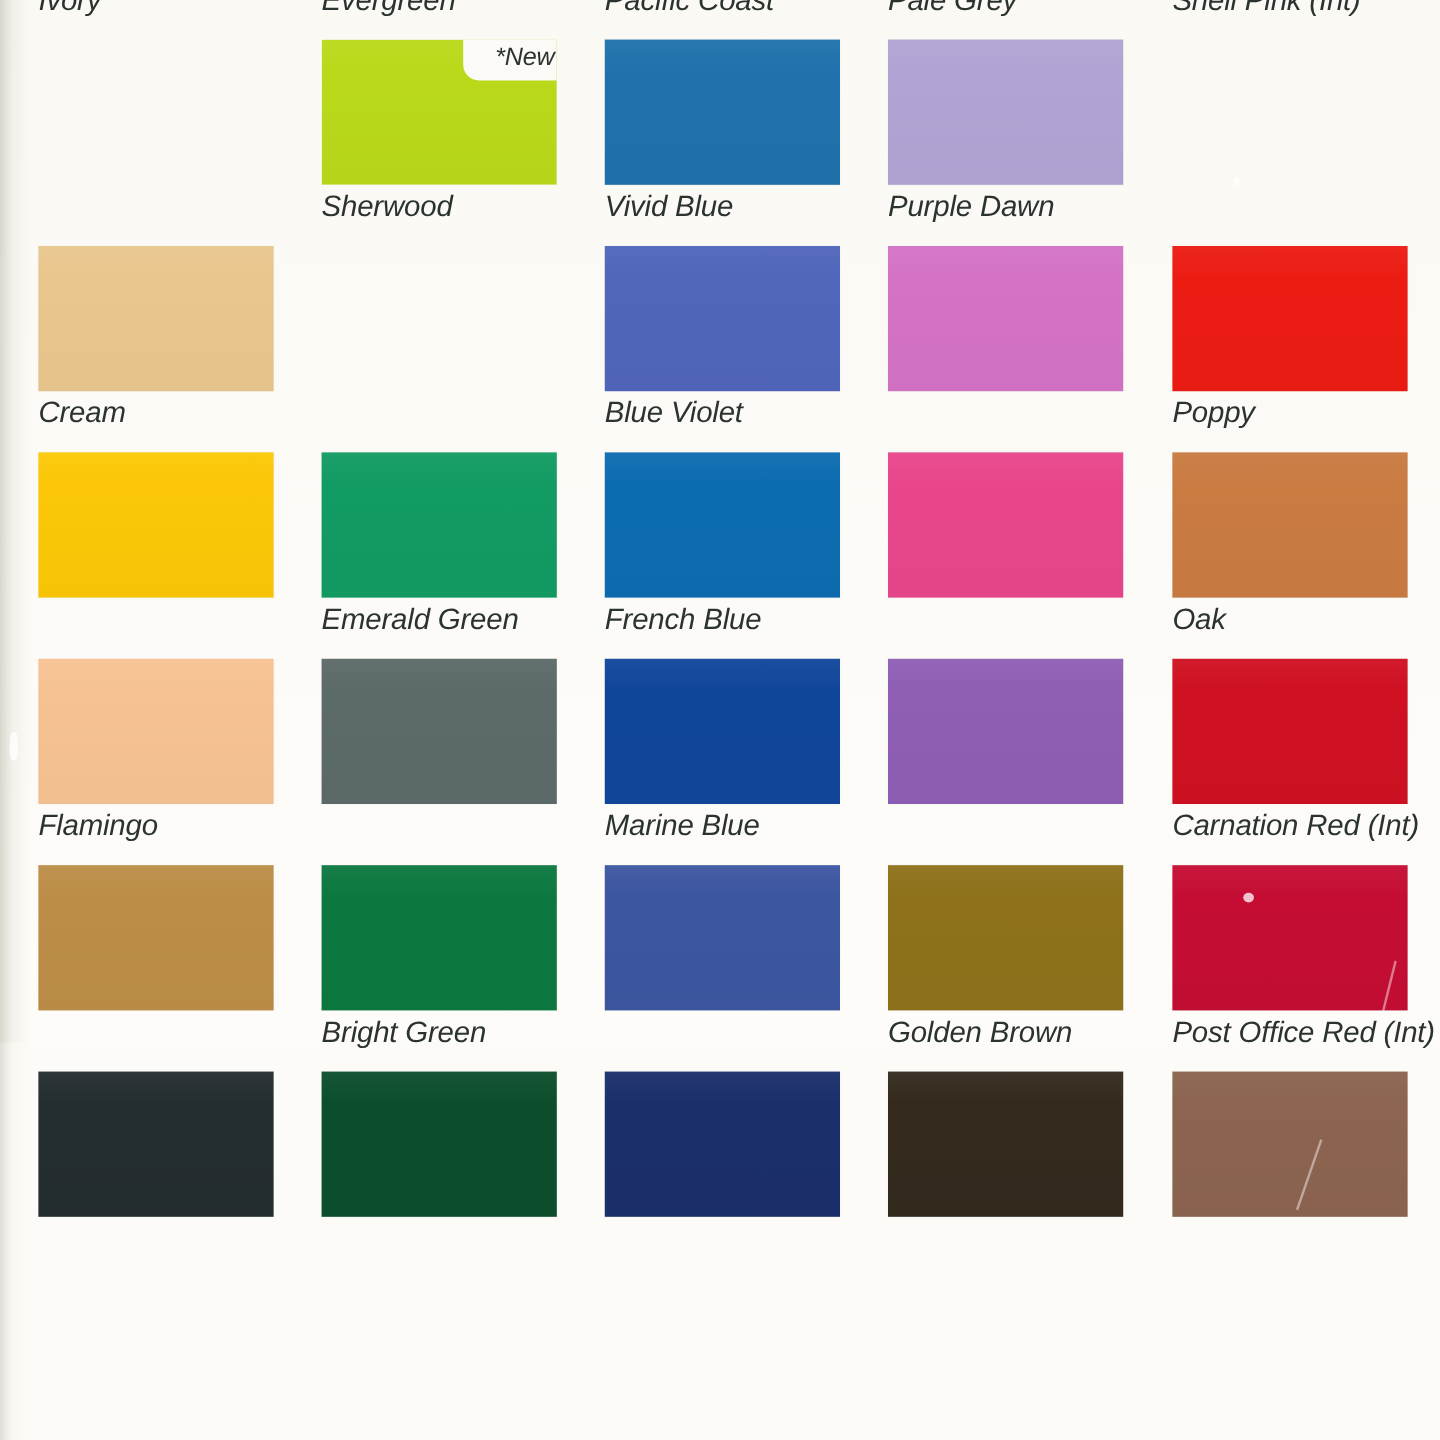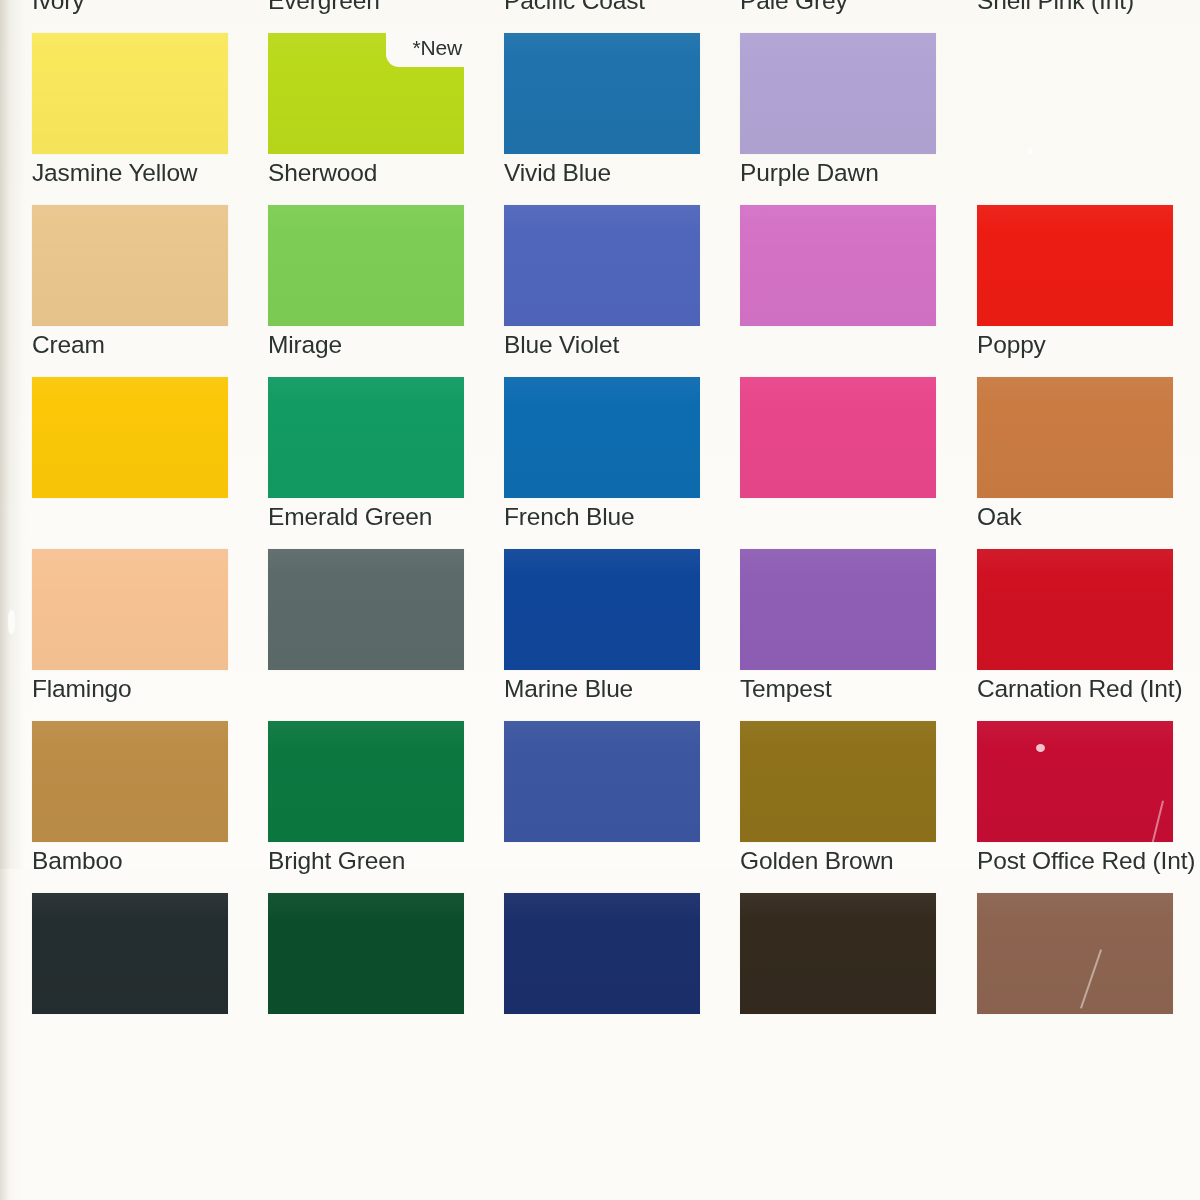--- a/index.html
+++ b/index.html
@@ -19,20 +19,21 @@
 
   
   #chart-sheet {
     position: absolute;
     left: 0; top: 0;
     width: 1200px;
     height: 869px;
     background:
       linear-gradient(90deg, rgba(228,226,216,0.55) 0px, rgba(252,251,247,0) 26px),
       linear-gradient(180deg, rgba(250,249,244,1) 0%, rgba(253,252,249,1) 100%);
+    font-style: italic;
   }
 
   #grid {
     position: absolute;
     left: 0;
     top: -139px;           
     width: 1200px;
   }
 
   .row {
@@ -149,24 +150,20 @@
           <div class="label">Pacific Coast</div>
         </div>
         <div class="cell c3">
           <div class="label">Pale Grey</div>
         </div>
         <div class="cell c4">
           <div class="label">Shell Pink (Int)</div>
         </div>
       </div>
       <div class="row">
-        <div class="cell c0">
-          <div class="swatch" style="background-color: rgb(249, 232, 92);"></div>
-          <div class="label">Jasmine Yellow</div>
-        </div>
         <div class="cell c1">
           <div class="swatch notched" style="background-color: rgb(185, 217, 26);">
             <div class="notch-cut"></div>
           </div>
           <div class="new-flag">*New</div>
           <div class="label">Sherwood</div>
         </div>
         <div class="cell c2">
           <div class="swatch" style="background-color: rgb(31, 114, 172);"></div>
           <div class="label">Vivid Blue</div>
@@ -174,24 +171,20 @@
         <div class="cell c3">
           <div class="swatch" style="background-color: rgb(177, 163, 211);"></div>
           <div class="label">Purple Dawn</div>
         </div>
       </div>
       <div class="row">
         <div class="cell c0">
           <div class="swatch" style="background-color: rgb(233, 198, 141);"></div>
           <div class="label">Cream</div>
         </div>
-        <div class="cell c1">
-          <div class="swatch" style="background-color: rgb(125, 205, 85);"></div>
-          <div class="label">Mirage</div>
-        </div>
         <div class="cell c2">
           <div class="swatch" style="background-color: rgb(80, 102, 187);"></div>
           <div class="label">Blue Violet</div>
         </div>
         <div class="cell c3">
           <div class="swatch" style="background-color: rgb(212, 114, 198);"></div>
         </div>
         <div class="cell c4">
           <div class="swatch" style="background-color: rgb(236, 28, 19);"></div>
           <div class="label">Poppy</div>
@@ -224,31 +217,29 @@
         </div>
         <div class="cell c1">
           <div class="swatch" style="background-color: rgb(93, 106, 106);"></div>
         </div>
         <div class="cell c2">
           <div class="swatch" style="background-color: rgb(16, 70, 154);"></div>
           <div class="label">Marine Blue</div>
         </div>
         <div class="cell c3">
           <div class="swatch" style="background-color: rgb(142, 95, 181);"></div>
-          <div class="label">Tempest</div>
         </div>
         <div class="cell c4">
           <div class="swatch" style="background-color: rgb(207, 17, 34);"></div>
           <div class="label">Carnation Red (Int)</div>
         </div>
       </div>
       <div class="row">
         <div class="cell c0">
           <div class="swatch" style="background-color: rgb(187, 141, 71);"></div>
-          <div class="label">Bamboo</div>
         </div>
         <div class="cell c1">
           <div class="swatch" style="background-color: rgb(12, 120, 64);"></div>
           <div class="label">Bright Green</div>
         </div>
         <div class="cell c2">
           <div class="swatch" style="background-color: rgb(60, 86, 160);"></div>
         </div>
         <div class="cell c3">
           <div class="swatch" style="background-color: rgb(142, 113, 26);"></div>

